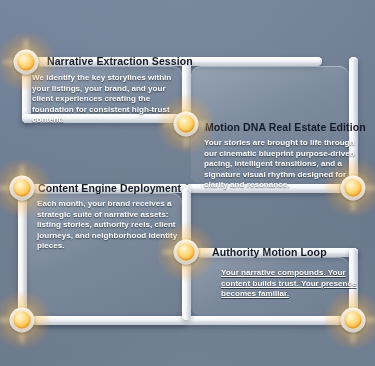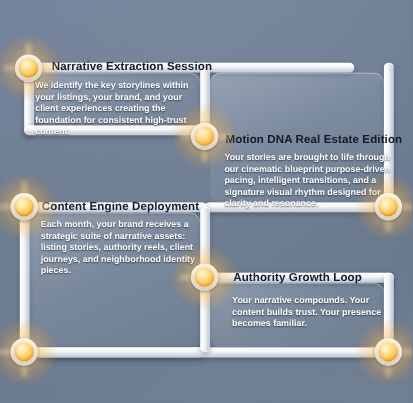--- a/index.html
+++ b/index.html
@@ -120,22 +120,22 @@
   <div class="title" style="left:205px; top:121px;">Motion DNA Real Estate Edition</div>
   <div class="body" style="left:204px; top:138px; width:152px;">
     <p>Your stories are brought to life through our cinematic blueprint purpose-driven pacing, intelligent transitions, and a signature visual rhythm designed for clarity and resonance.</p>
   </div>
 
   <div class="title" style="left:38px; top:182px;">Content Engine Deployment</div>
   <div class="body" style="left:37px; top:199px; width:148px;">
     <p>Each month, your brand receives a strategic suite of narrative assets: listing stories, authority reels, client journeys, and neighborhood identity pieces.</p>
   </div>
 
-  <div class="title" style="left:212px; top:246px;">Authority Growth Loop</div>
-  <div class="body" style="left:211px; top:268px; width:148px;">
+  <div class="title" style="left:212px; top:246px;">Authority Motion Loop</div>
+  <div class="body" style="left:221px; top:268px; width:148px;text-decoration:underline;">
     <p>Your narrative compounds. Your content builds trust. Your presence becomes familiar.</p>
   </div>
 
   <div class="orb" style="left:26px; top:62px; width:0; height:0;">
     <div class="halo"></div>
     <div class="spark"></div>
     <div class="ring"></div>
     <div class="core"></div>
   </div>
 

